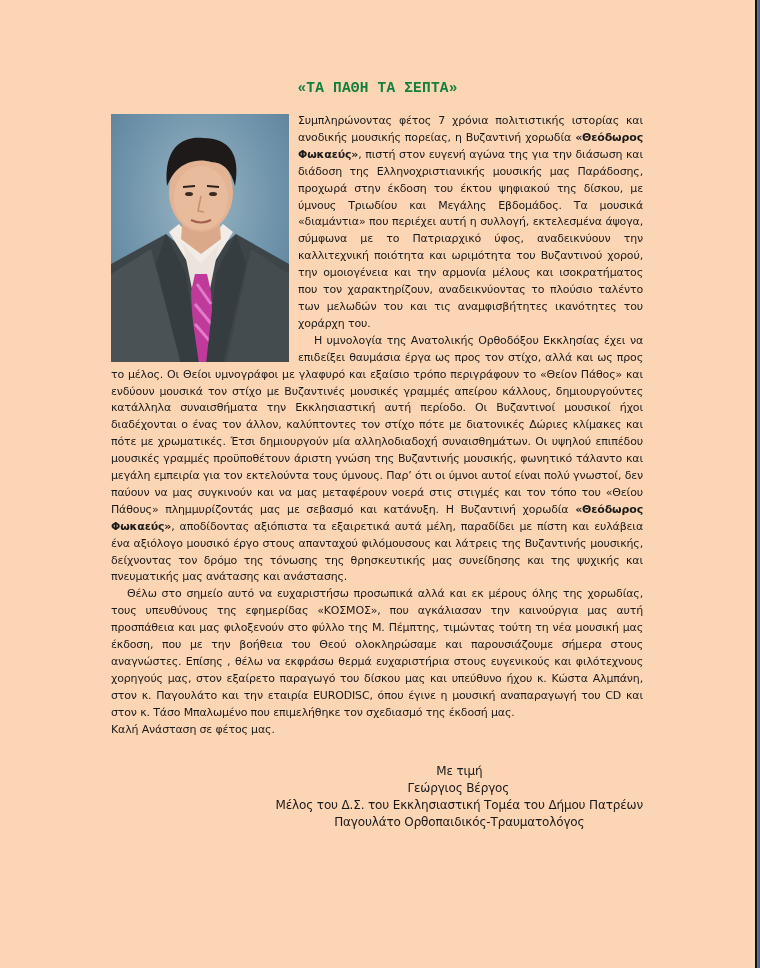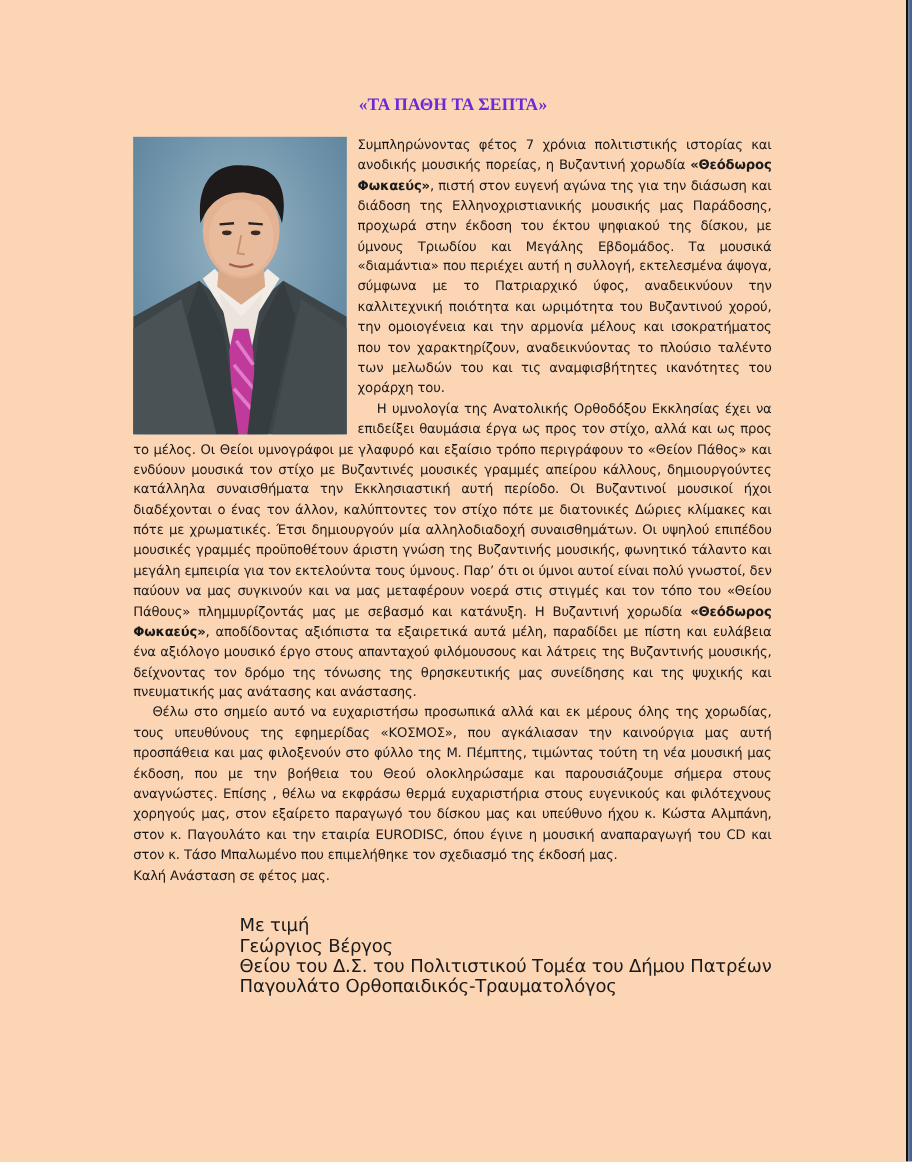--- a/index.html
+++ b/index.html
@@ -11,41 +11,41 @@
   }
   .page {
     position:absolute; left:0; top:0; width:755px; height:968px;
     background:#fcd5b5;
   }
   .edge-line { position:absolute; left:755px; top:0; width:2px; height:968px; background:#111; }
   .edge-strip { position:absolute; left:757px; top:0; width:3px; height:968px; background:linear-gradient(90deg,#5a77a8,#3f5d92); }
 
   .title {
     position:absolute; left:0; width:755px; top:80px; text-align:center;
-    font-family:Liberation Serif, serif; font-weight:bold; font-size:14.5px; color:#6d28d9;
+    font-family:Liberation Mono, monospace; font-weight:bold; font-size:14.5px; color:#15803d;
     letter-spacing:0.2px;
   }
   .body-area {
     position:absolute; left:111px; top:113px; width:532px;
     font-size:11px; line-height:16.9px; text-align:justify;
     font-family:"DejaVu Sans", sans-serif; letter-spacing:-0.15px;
   }
   .photo {
     float:left; width:178px; height:248px; margin:1px 9px 0 0;
     position:relative; overflow:hidden;
     background:linear-gradient(180deg,#6a93ad 0%,#7ea1b6 40%,#9ab3c0 70%,#8aa5b3 100%);
   }
   .photo svg { position:absolute; left:0; top:0; }
   .body-area p { margin:0; }
   .indent { text-indent:16px; }
   .bold { font-weight:bold; }
 
   .signature {
-    position:absolute; right:112px; top:763px; text-align:left;
-    font-size:15px; line-height:16.9px; letter-spacing:-0.15px;
+    position:absolute; right:112px; top:763px; text-align:center;
+    font-size:12px; line-height:16.9px; letter-spacing:-0.15px;
   }
   .signature .name { font-weight:normal; margin-right:2px; }
 </style>
 </head>
 <body>
 
 <div class="page">
   <div class="title">«ΤΑ ΠΑΘΗ ΤΑ ΣΕΠΤΑ»</div>
 
   <div class="body-area">
@@ -94,18 +94,18 @@
     <p class="indent"><span>Η υμνολογία της Ανατολικής Ορθοδόξου Εκκλησίας έχει να επιδείξει θαυμάσια έργα ως προς τον στίχο, αλλά και ως προς το μέλος. Οι Θείοι υμνογράφοι με γλαφυρό και εξαίσιο τρόπο περιγράφουν το «Θείον Πάθος» και ενδύουν μουσικά τον στίχο με Βυζαντινές μουσικές γραμμές απείρου κάλλους, δημιουργούντες κατάλληλα συναισθήματα  την Εκκλησιαστική αυτή περίοδο. Οι Βυζαντινοί μουσικοί ήχοι διαδέχονται ο ένας τον άλλον, καλύπτοντες τον στίχο πότε με διατονικές Δώριες κλίμακες και πότε με χρωματικές. Έτσι δημιουργούν μία αλληλοδιαδοχή συναισθημάτων. Οι υψηλού επιπέδου μουσικές γραμμές προϋποθέτουν άριστη γνώση της Βυζαντινής μουσικής, φωνητικό τάλαντο και μεγάλη εμπειρία για τον εκτελούντα τους ύμνους.  Παρ’ ότι οι ύμνοι αυτοί είναι πολύ γνωστοί, δεν παύουν να μας συγκινούν και να μας μεταφέρουν νοερά στις στιγμές και τον τόπο του   «Θείου Πάθους» πλημμυρίζοντάς  μας με σεβασμό και κατάνυξη. Η Βυζαντινή χορωδία  </span><span class="bold">«Θεόδωρος Φωκαεύς»</span><span>, αποδίδοντας αξιόπιστα τα εξαιρετικά αυτά μέλη, παραδίδει με πίστη και ευλάβεια ένα αξιόλογο μουσικό έργο  στους απανταχού φιλόμουσους και λάτρεις της Βυζαντινής μουσικής, δείχνοντας τον δρόμο της τόνωσης της θρησκευτικής μας συνείδησης και της ψυχικής και πνευματικής μας ανάτασης και ανάστασης.</span></p>
 
     <p class="indent">Θέλω στο σημείο αυτό να ευχαριστήσω προσωπικά αλλά και εκ μέρους όλης  της χορωδίας, τους υπευθύνους της εφημερίδας «ΚΟΣΜΟΣ», που αγκάλιασαν την καινούργια μας αυτή προσπάθεια και μας φιλοξενούν στο φύλλο της Μ. Πέμπτης, τιμώντας τούτη τη νέα μουσική μας έκδοση, που  με την βοήθεια του Θεού ολοκληρώσαμε και παρουσιάζουμε σήμερα στους αναγνώστες. Επίσης , θέλω να εκφράσω θερμά ευχαριστήρια στους ευγενικούς και φιλότεχνους χορηγούς μας, στον εξαίρετο παραγωγό του δίσκου μας και υπεύθυνο ήχου κ. Κώστα Αλμπάνη, στον κ. Παγουλάτο και την  εταιρία EURODISC, όπου έγινε η μουσική αναπαραγωγή του CD και στον κ. Τάσο Μπαλωμένο  που επιμελήθηκε τον σχεδιασμό της έκδοσή μας.</p>
 
     <p> Καλή Ανάσταση σε φέτος μας.</p>
   </div>
 
   <div class="signature">
     <div>Με τιμή</div>
     <div class="name">Γεώργιος Βέργος</div>
-    <div>Θείου του Δ.Σ. του Πολιτιστικού Τομέα του Δήμου Πατρέων</div>
+    <div>Μέλος του Δ.Σ. του Εκκλησιαστική Τομέα του Δήμου Πατρέων</div>
     <div>Παγουλάτο Ορθοπαιδικός-Τραυματολόγος</div>
   </div>
 </div>
 <div class="edge-line"></div>
 <div class="edge-strip"></div>
 
 </body></html>

